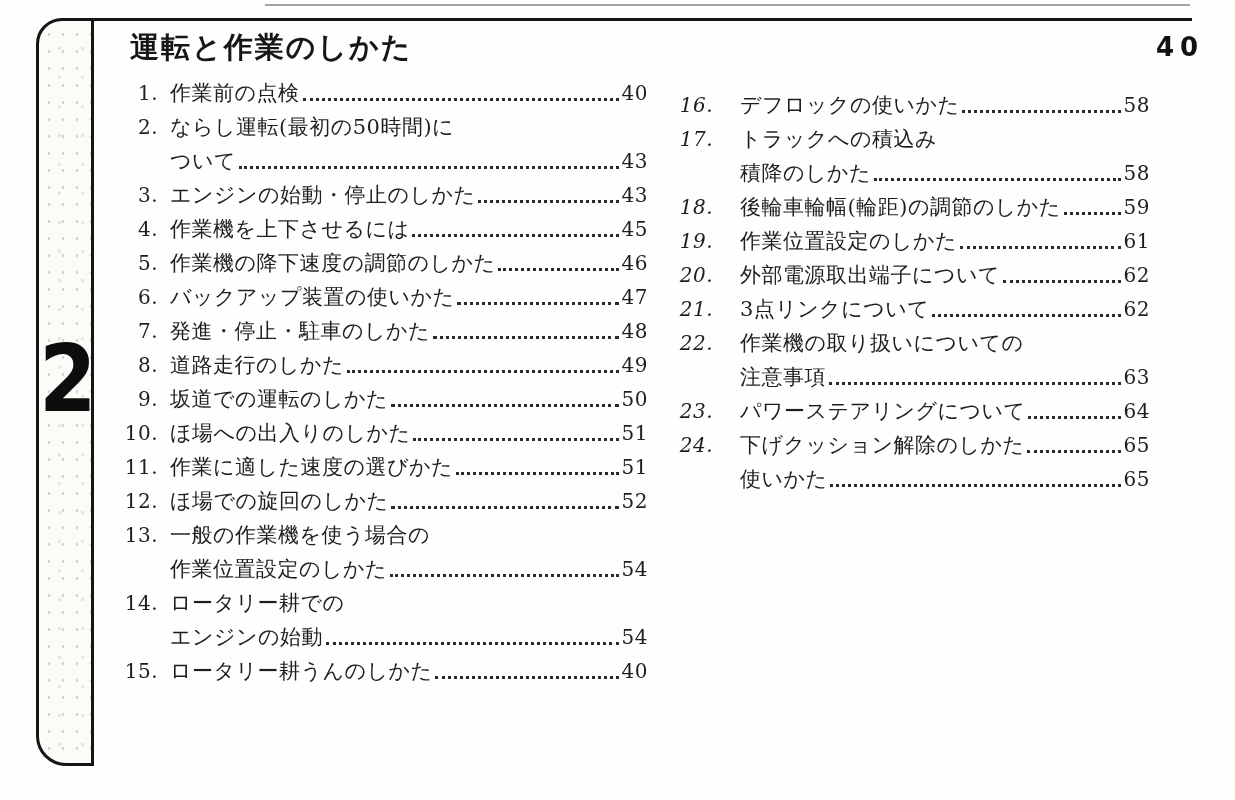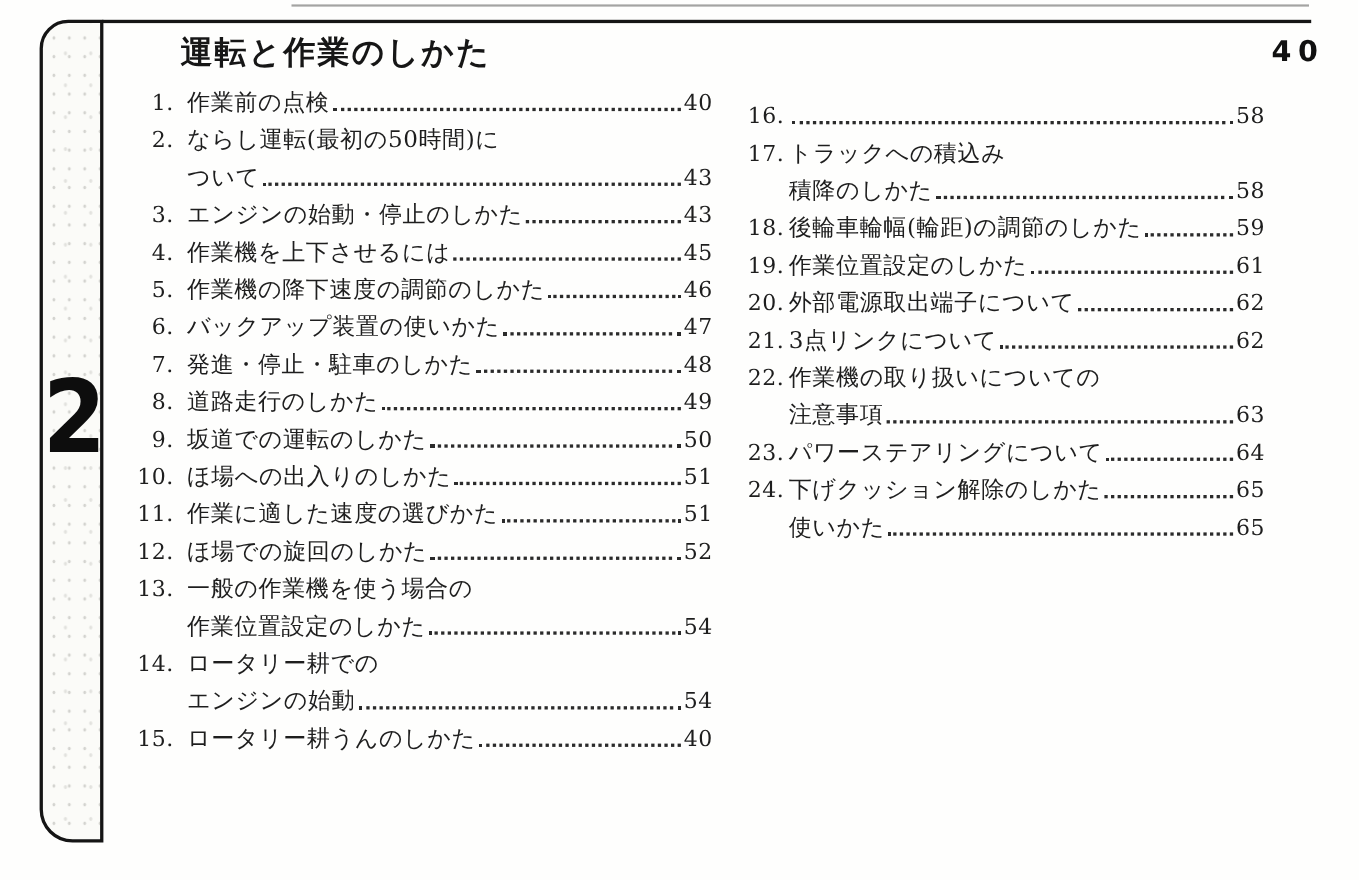--- a/index.html
+++ b/index.html
@@ -68,21 +68,20 @@
   #doc-title {
     position: absolute;
     left: 130px;
     top: 28px;
     font-family: Liberation Mono, monospace;
     font-weight: 700;
     font-size: 29px;
     letter-spacing: 2px;
     color: #161616;
     white-space: nowrap;
-    margin-left: 34px;
   }
   #page-number {
     position: absolute;
     left: 1156px;
     top: 32px;
     font-family: "DejaVu Sans", "Liberation Sans", sans-serif;
     font-weight: 700;
     font-size: 26px;
     letter-spacing: 6px;
     color: #111111;
@@ -112,21 +111,22 @@
   }
   .toc-num {
     flex: 0 0 auto;
     width: 46px;
     text-align: right;
     margin-right: 12px;
     font-size: 20px;
   }
   #toc-right .toc-num {
     width: 58px;
-    margin-right: 4px;
+    margin-right: 27px;
+    font-style: italic;
   }
   .toc-text {
     flex: 0 0 auto;
     white-space: nowrap;
   }
   .toc-leader {
     flex: 1 1 auto;
     height: 0;
     border-bottom: 3px dotted #2b2b2b;
     margin: 0 3px;
@@ -251,20 +251,21 @@
       <div class="toc-row">
         <span class="toc-num">15.</span>
         <span class="toc-text">ロータリー耕うんのしかた</span>
         <span class="toc-leader"></span>
         <span class="toc-page">40</span>
       </div>
     </div>
   <div id="toc-right" class="toc-col">
       <div class="toc-row">
         <span class="toc-num">16.</span>
+        <span class="toc-text">デフロックの使いかた</span>
         <span class="toc-leader"></span>
         <span class="toc-page">58</span>
       </div>
       <div class="toc-row">
         <span class="toc-num">17.</span>
         <span class="toc-text">トラックへの積込み</span>
       </div>
       <div class="toc-row">
         <span class="toc-num"></span>
         <span class="toc-text">積降のしかた</span>

